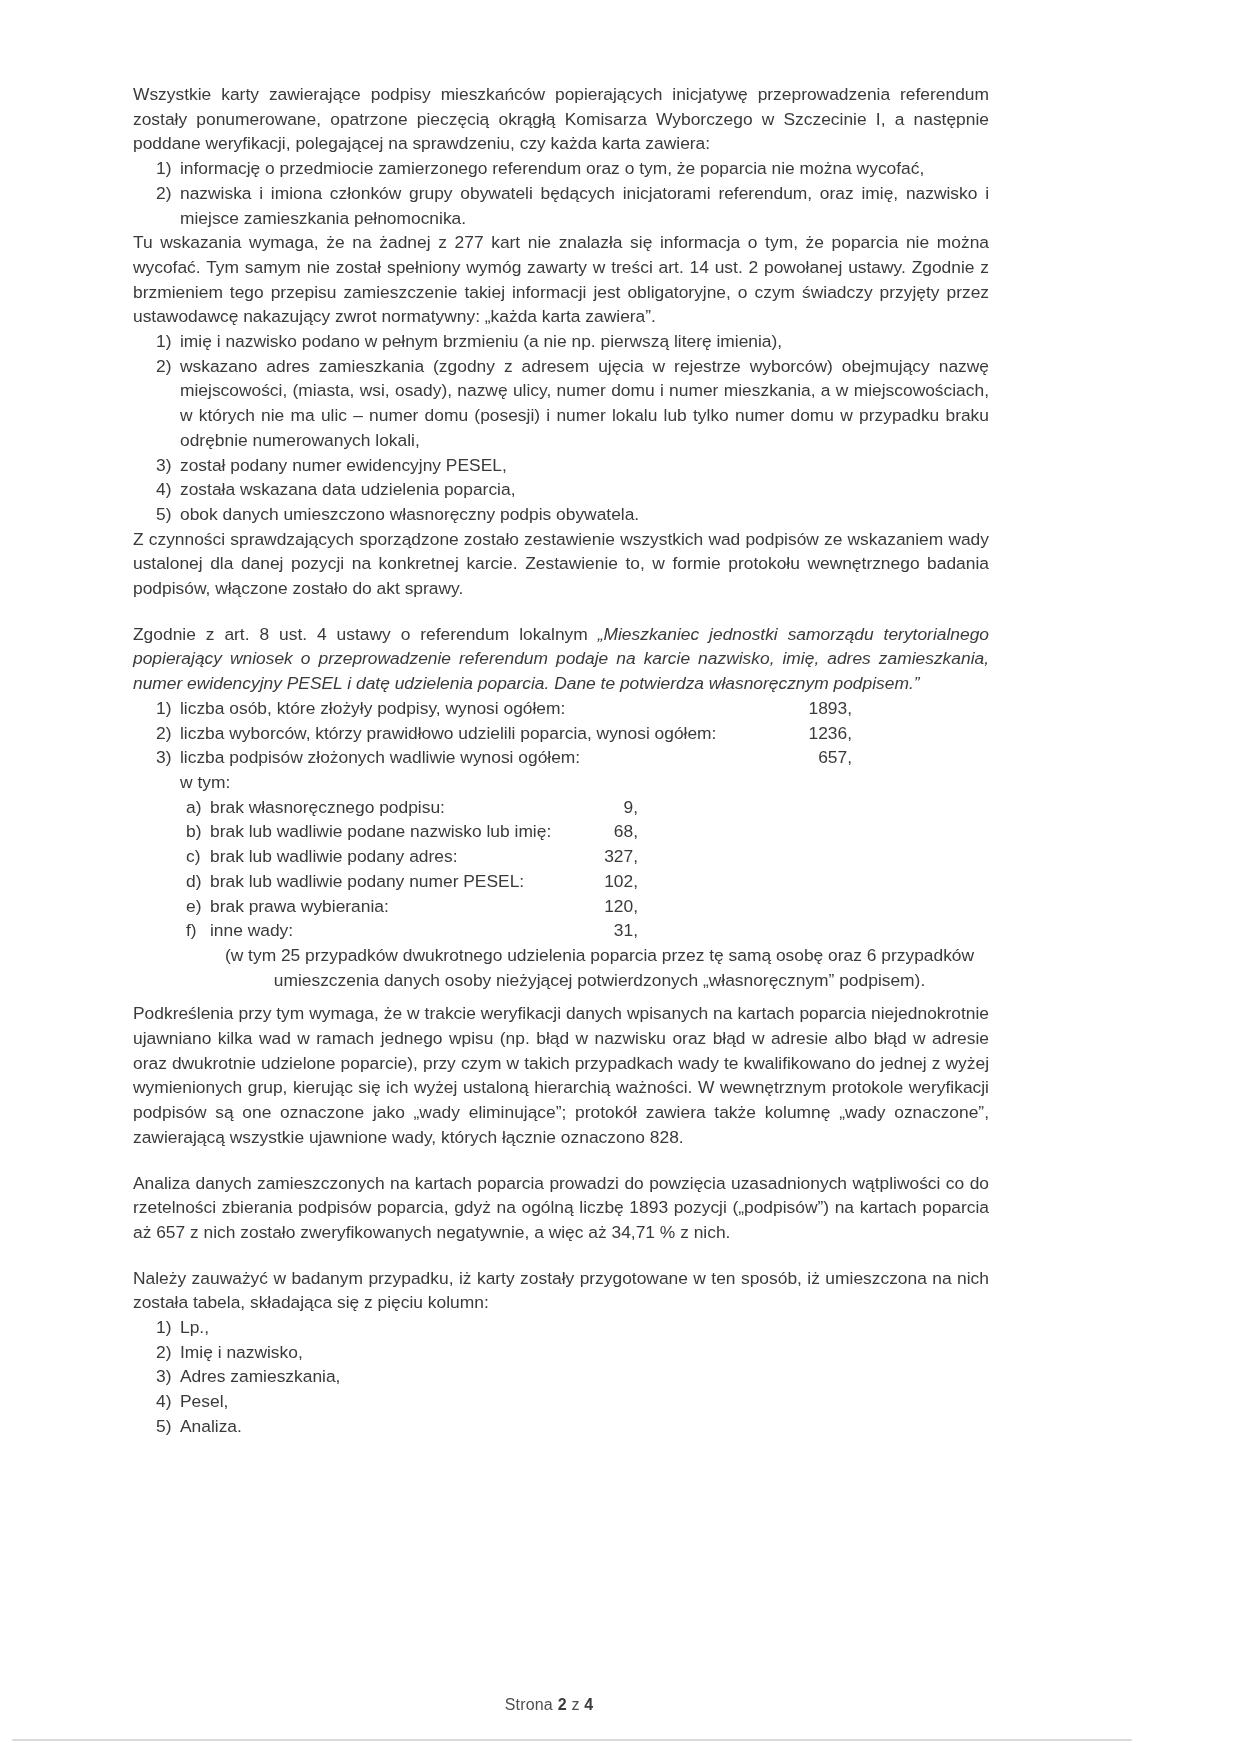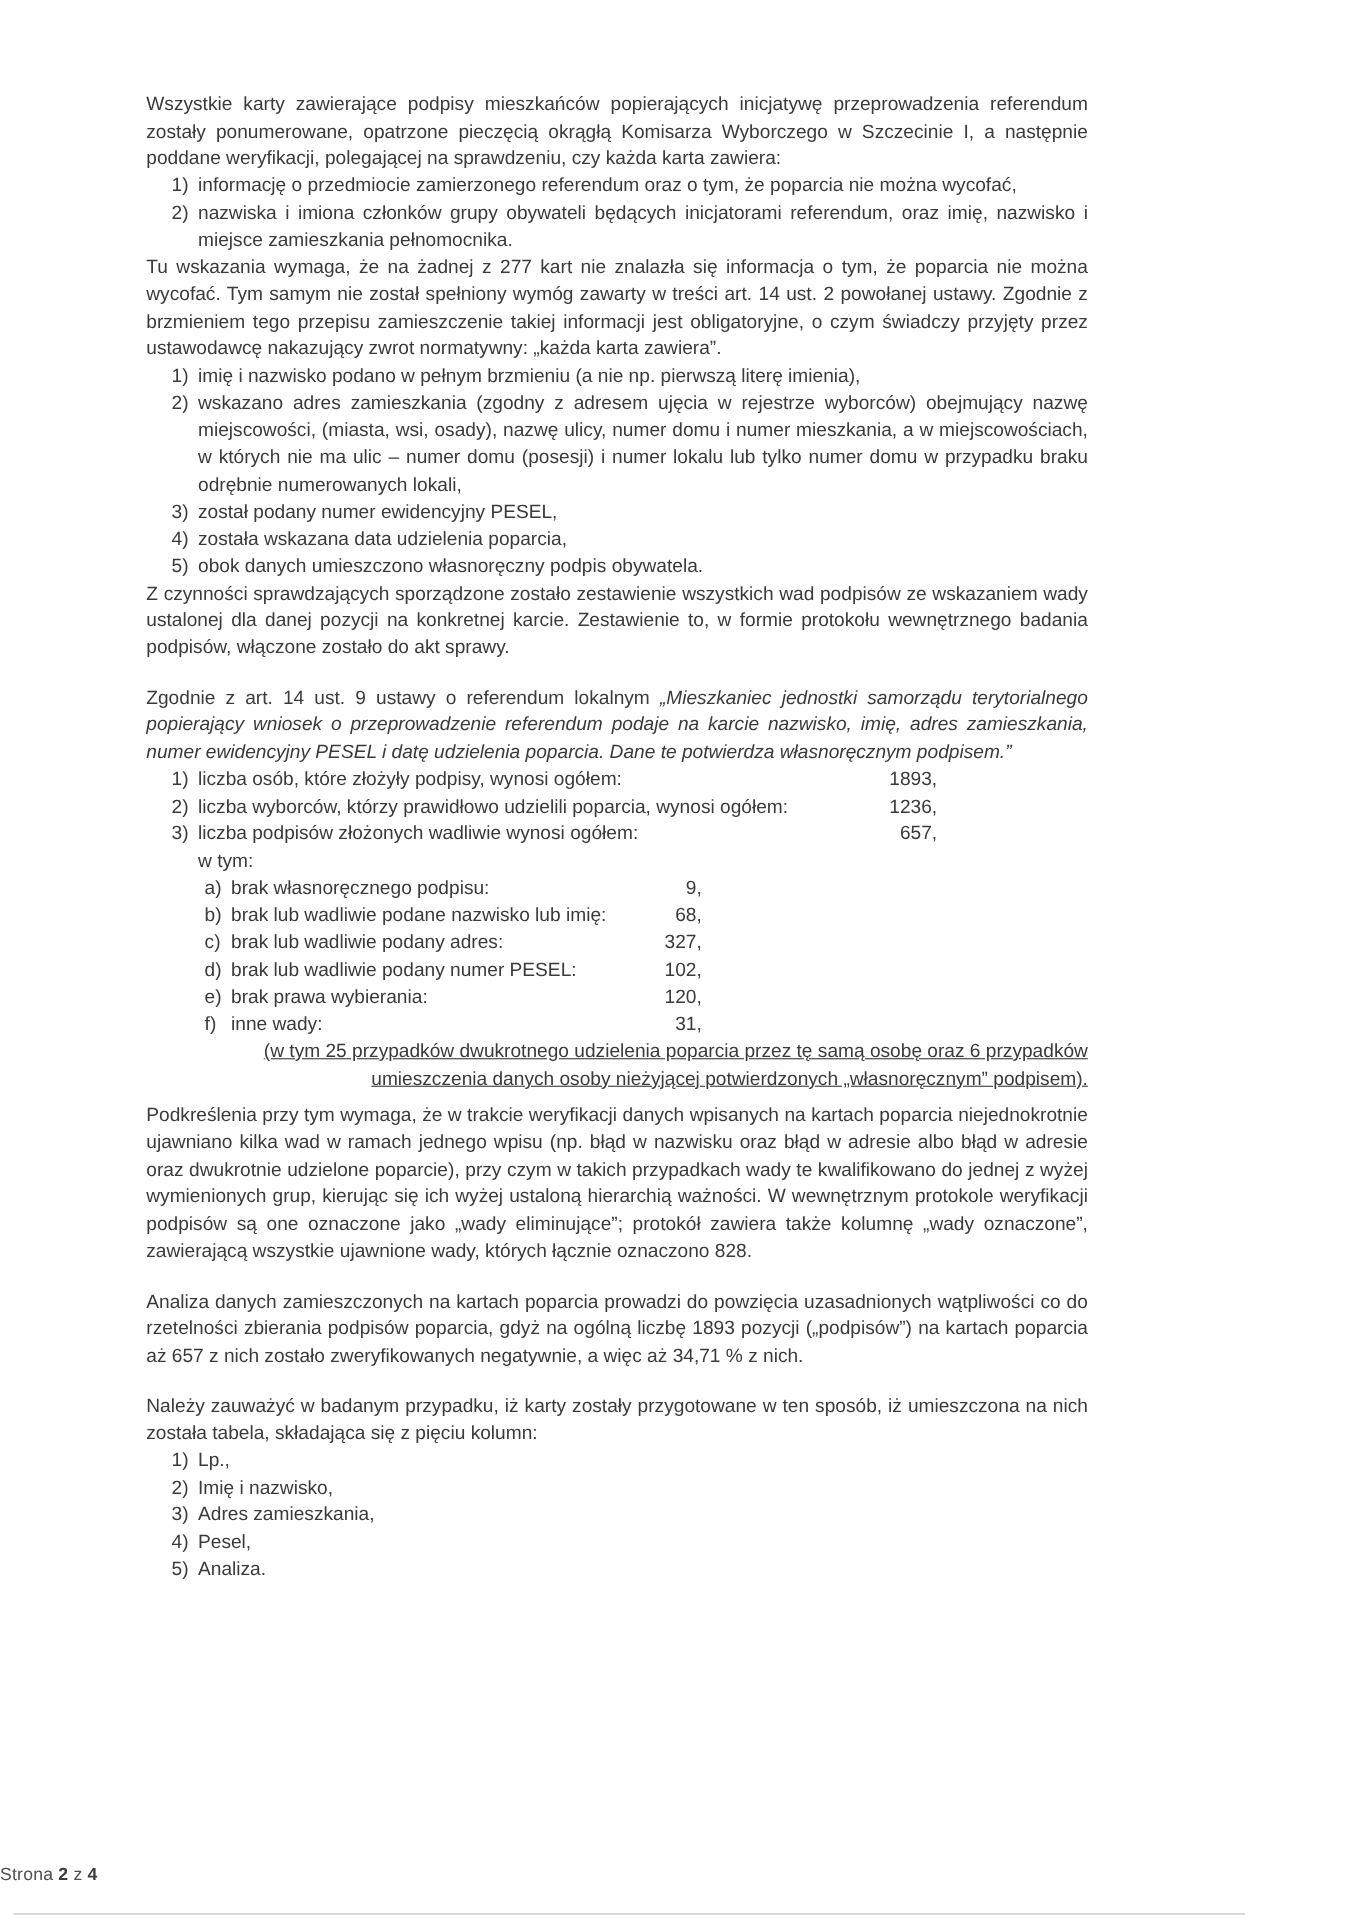--- a/index.html
+++ b/index.html
@@ -28,30 +28,30 @@
   .li { display: flex; padding-left: 23px; }
   .li .num { flex: 0 0 24px; }
   .li .txt { flex: 1; text-align: justify; }
 
   
   .stat-row { display: flex; padding-left: 23px; width: 696px; }
   .stat-row.sub { padding-left: 53px; width: 452px; }
   .stat-row .num { flex: 0 0 24px; }
   .stat-row .val { margin-left: auto; }
   .w-tym { padding-left: 47px; }
-  .stats-note { padding-left: 77px; text-align: right; text-decoration: underline; }
+  .stats-note { padding-left: 77px; text-align: center; }
 
   .quote-italic { font-style: italic; }
 
   .footer {
     position: absolute;
     top: 1696px;
     left: 0;
     width: 1098px;
-    text-align: left;
+    text-align: center;
     font-size: 16px;
     color: #4e4e4e;
     letter-spacing: 0.2px;
   }
   .footer b { color: #3c3c3c; }
 
   .bottom-rule {
     position: absolute;
     top: 1739px;
     left: 12px;
@@ -101,21 +101,21 @@
         <span class="txt">została wskazana data udzielenia poparcia,</span>
       </div>
       <div class="li">
         <span class="num">5)</span>
         <span class="txt">obok danych umieszczono własnoręczny podpis obywatela.</span>
       </div>
     </div>
 
     <p>Z czynności sprawdzających sporządzone zostało zestawienie wszystkich wad podpisów ze wskazaniem wady ustalonej dla danej pozycji na konkretnej karcie. Zestawienie to, w formie protokołu wewnętrznego badania podpisów, włączone zostało do akt sprawy.</p>
 
-    <p class="gap-lg"><span>Zgodnie z art. 14 ust. 9 ustawy o referendum lokalnym </span><span class="quote-italic">„Mieszkaniec jednostki samorządu terytorialnego popierający wniosek o przeprowadzenie referendum podaje na karcie nazwisko, imię, adres zamieszkania, numer ewidencyjny PESEL i datę udzielenia poparcia. Dane te potwierdza własnoręcznym podpisem.”</span></p>
+    <p class="gap-lg"><span>Zgodnie z art. 8 ust. 4 ustawy o referendum lokalnym </span><span class="quote-italic">„Mieszkaniec jednostki samorządu terytorialnego popierający wniosek o przeprowadzenie referendum podaje na karcie nazwisko, imię, adres zamieszkania, numer ewidencyjny PESEL i datę udzielenia poparcia. Dane te potwierdza własnoręcznym podpisem.”</span></p>
 
 
     <div>
       <div class="stat-row">
         <span class="num">1)</span>
         <span class="lbl">liczba osób, które złożyły podpisy, wynosi ogółem:</span>
         <span class="val">1893,</span>
       </div>
       <div class="stat-row">
         <span class="num">2)</span>

